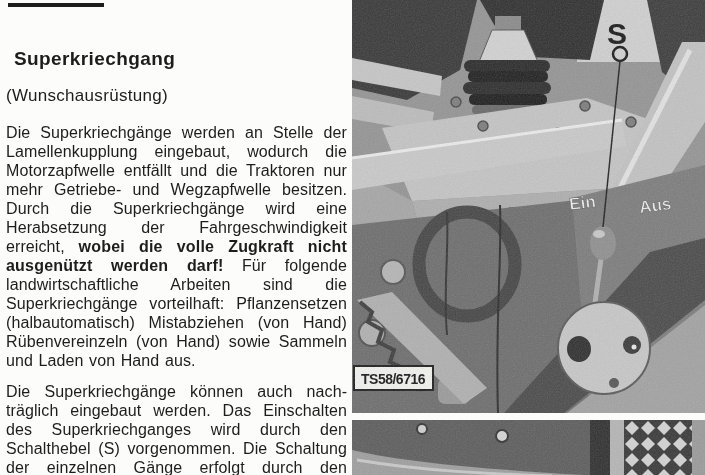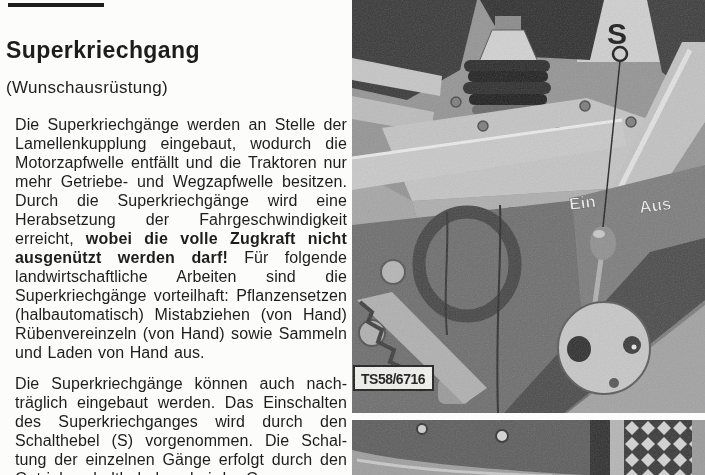--- a/index.html
+++ b/index.html
@@ -5,26 +5,26 @@
   html,body{margin:0;padding:0;}
   body{
     width:705px;height:475px;overflow:hidden;
     background:var(--paper,#fcfcfa);
     font-family:"Liberation Sans",sans-serif;
     -webkit-font-smoothing:antialiased;
   }
   .page{position:relative;width:705px;height:475px;}
   .top-rule{position:absolute;left:8px;top:3px;width:96px;height:4px;background:var(--ink,#161616);}
   .text-col{position:absolute;left:6px;top:40px;width:341px;color:var(--ink,#1d1d1d);}
-  .heading{font-size:23px;font-weight:bold;letter-spacing:.4px;margin:0;line-height:21px;}
+  .heading{font-size:19px;font-weight:bold;letter-spacing:.4px;margin:8px;line-height:21px;}
   .subheading{font-size:17px;letter-spacing:.3px;margin:17px 0 17px 0;line-height:20px;}
   .body-para{
     font-size:16px;line-height:19px;letter-spacing:.1px;word-spacing:1px;
     text-align:justify;text-justify:inter-word;hyphens:manual;
-    margin:0 0 12px 9px;
+    margin:0 0 12px 0;
   }
   .body-para strong{font-weight:bold;letter-spacing:.2px;}
   .photo-col{position:absolute;left:352px;top:0;width:353px;height:475px;}
   .photo1{display:block;width:353px;height:413px;}
   .photo2{display:block;width:353px;height:55px;margin-top:7px;}
   svg text{font-family:"Liberation Sans",sans-serif;}
 </style>
 </head>
 <body>
 

